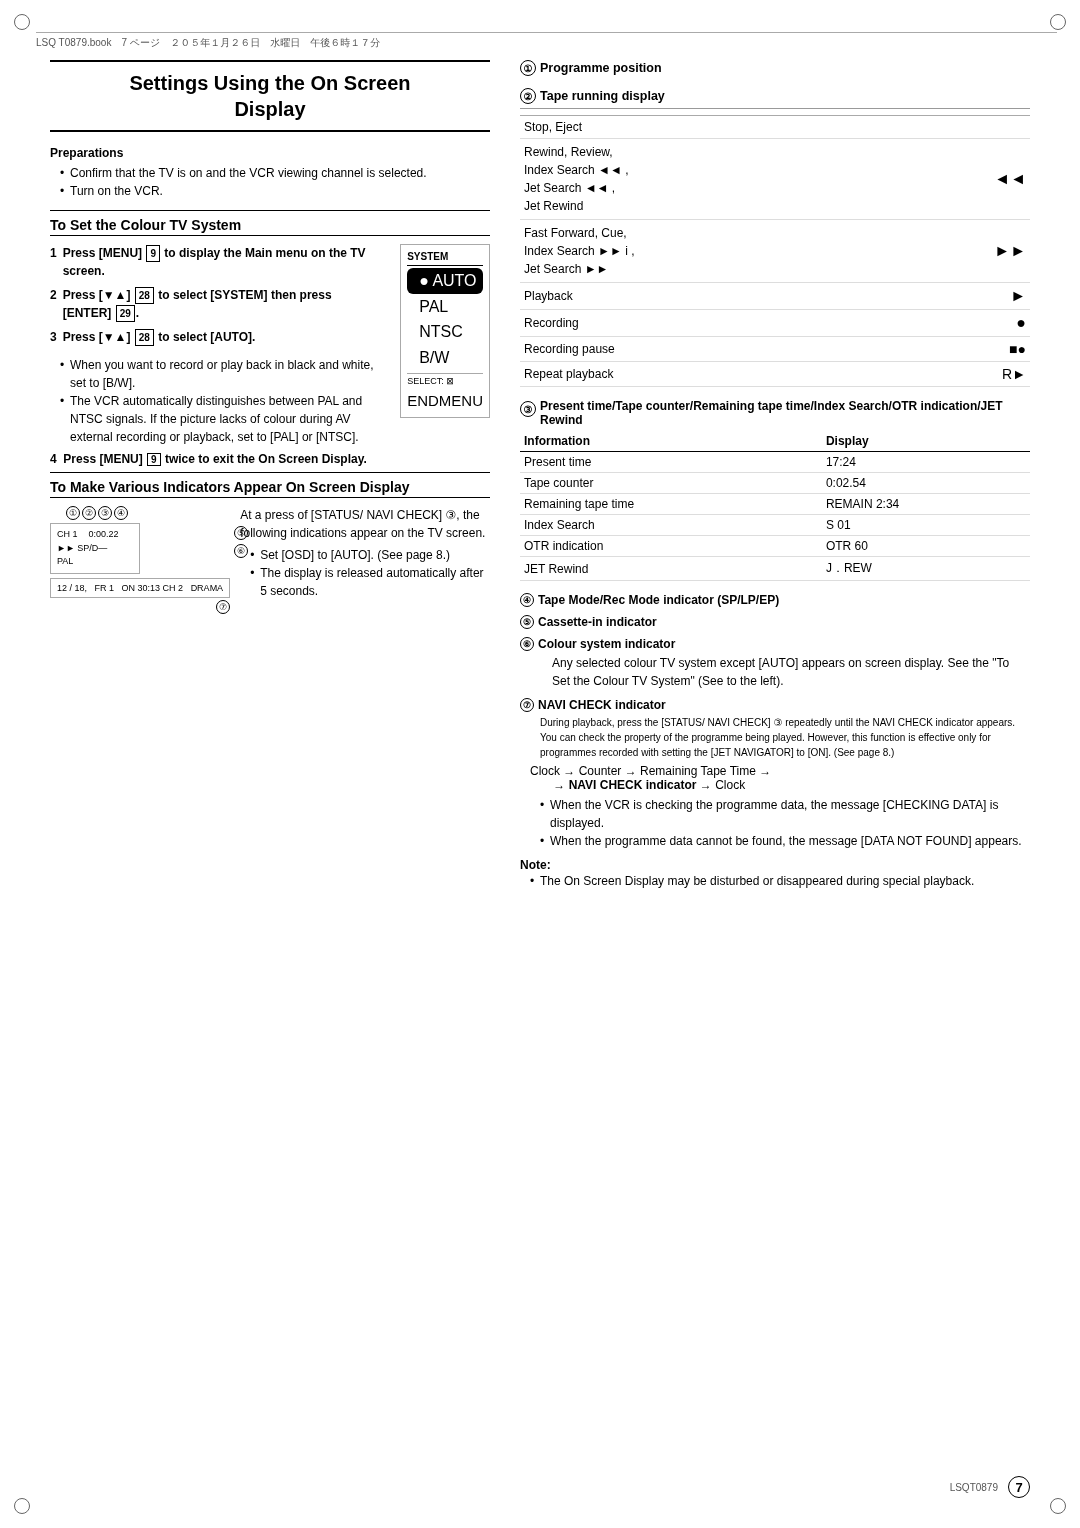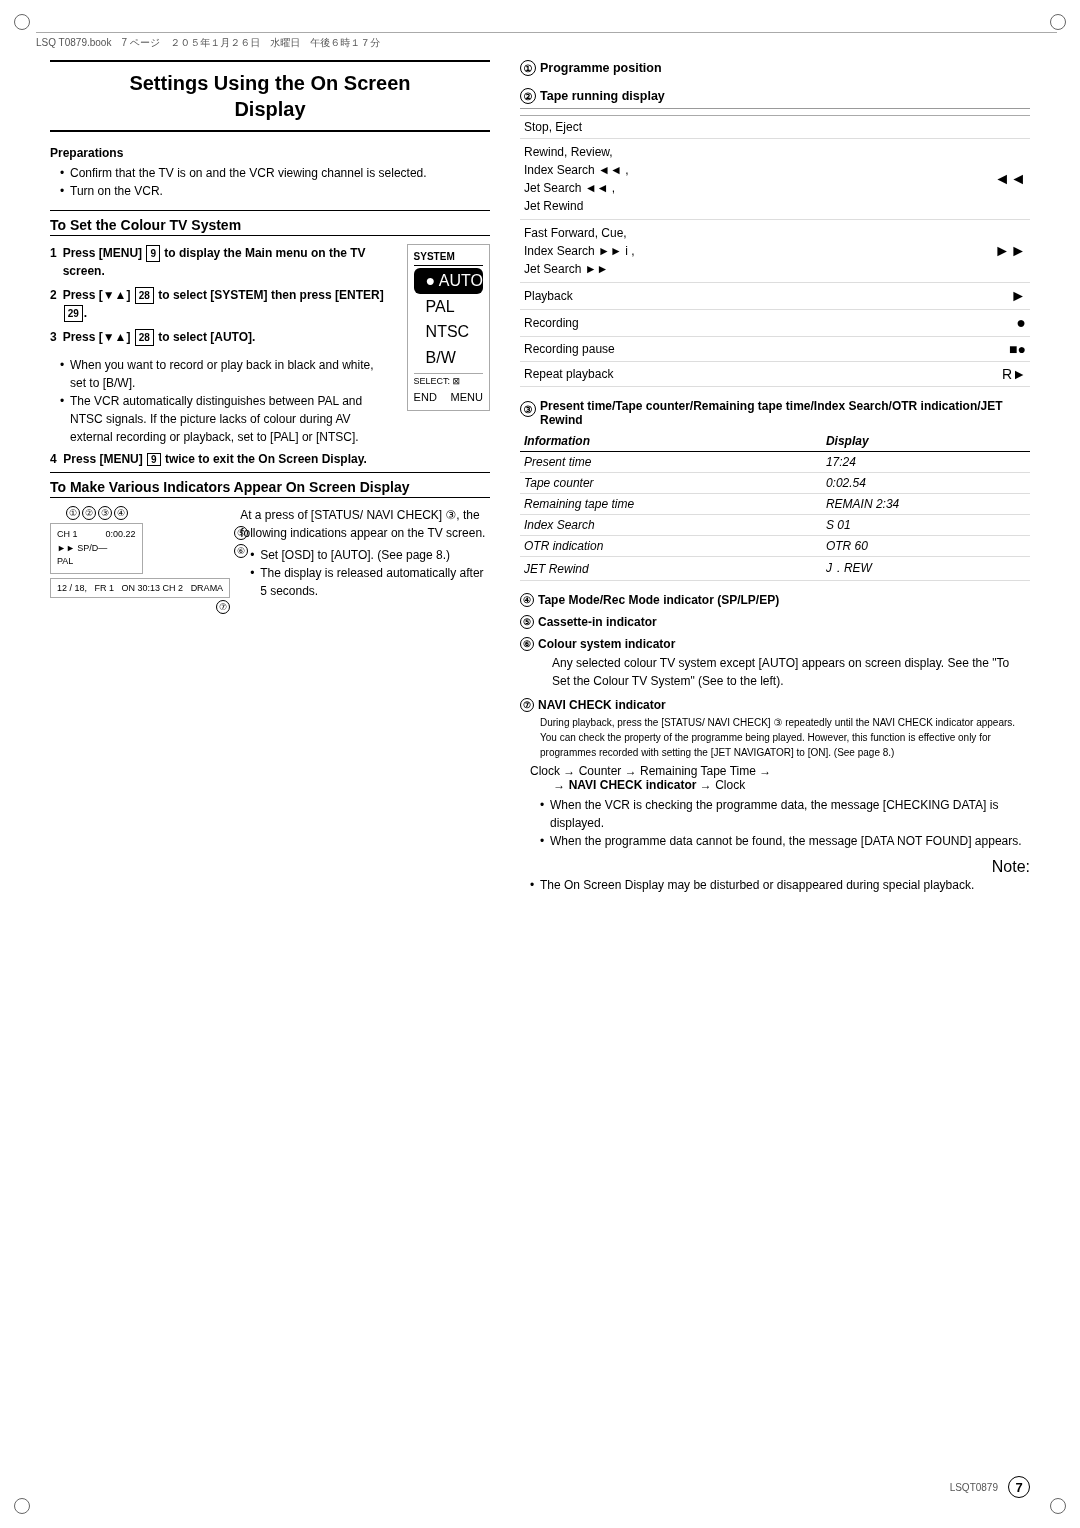--- a/index.html
+++ b/index.html
@@ -166,21 +166,21 @@
       border: 1px solid #aaa;
       padding: 4px 6px;
       font-size: 9px;
       min-width: 90px;
       flex-shrink: 0;
     }
 
     .screen-box .screen-row {
       display: flex;
       align-items: center;
-      gap: 20px;
+      gap: 3px;
       line-height: 1.5;
       white-space: nowrap;
     }
 
     .circle-num {
       display: inline-flex;
       align-items: center;
       justify-content: center;
       width: 14px; height: 14px;
       border: 1px solid #000;
@@ -256,21 +256,20 @@
       font-size: 14px;
       text-align: right;
       padding-right: 6px;
     }
 
     .info-table {
       width: 100%;
       border-collapse: collapse;
       margin-bottom: 10px;
       margin-top: 4px;
-      font-style: italic;
     }
 
     .info-table thead tr {
       border-bottom: 1px solid #000;
     }
 
     .info-table th {
       font-size: 12px;
       font-weight: bold;
       padding: 3px 4px;
@@ -321,23 +320,22 @@
     .clock-flow {
       font-size: 12px;
       margin: 4px 0 4px 10px;
     }
 
     .note-section {
       margin-top: 6px;
     }
 
     .note-title {
-      font-weight: normal;
-      font-size: 16px;
-      text-align: right;
+      font-weight: bold;
+      font-size: 12px;
     }
 
     .page-number-area {
       position: absolute;
       bottom: 30px;
       right: 50px;
       font-size: 12px;
       display: flex;
       align-items: center;
       gap: 10px;
@@ -428,21 +426,21 @@
 
       <div class="system-menu-img">
         <div class="menu-title">SYSTEM</div>
         <div class="menu-item selected">● AUTO</div>
         <div class="menu-item">PAL</div>
         <div class="menu-item">NTSC</div>
         <div class="menu-item">B/W</div>
         <div style="border-top:1px solid #aaa; margin-top:3px; font-size:9px; display:flex; justify-content:space-between;">
           <span>SELECT: ⊠</span>
         </div>
-        <div style="font-size:11px; display:flex; justify-content:space-between;">
+        <div style="font-size:15px; display:flex; justify-content:space-between;">
           <span>END</span>
           <span>MENU</span>
         </div>
       </div>
     </div>
 
     <div style="font-size:12px; margin-bottom:0;">
       <b>4</b> &nbsp;<b>Press [MENU] <span class="inline-box">9</span> twice to exit the On Screen Display.</b>
     </div>
 

